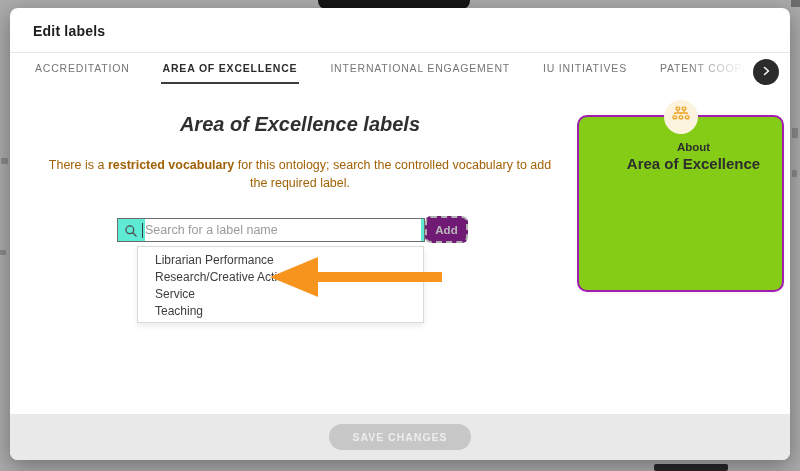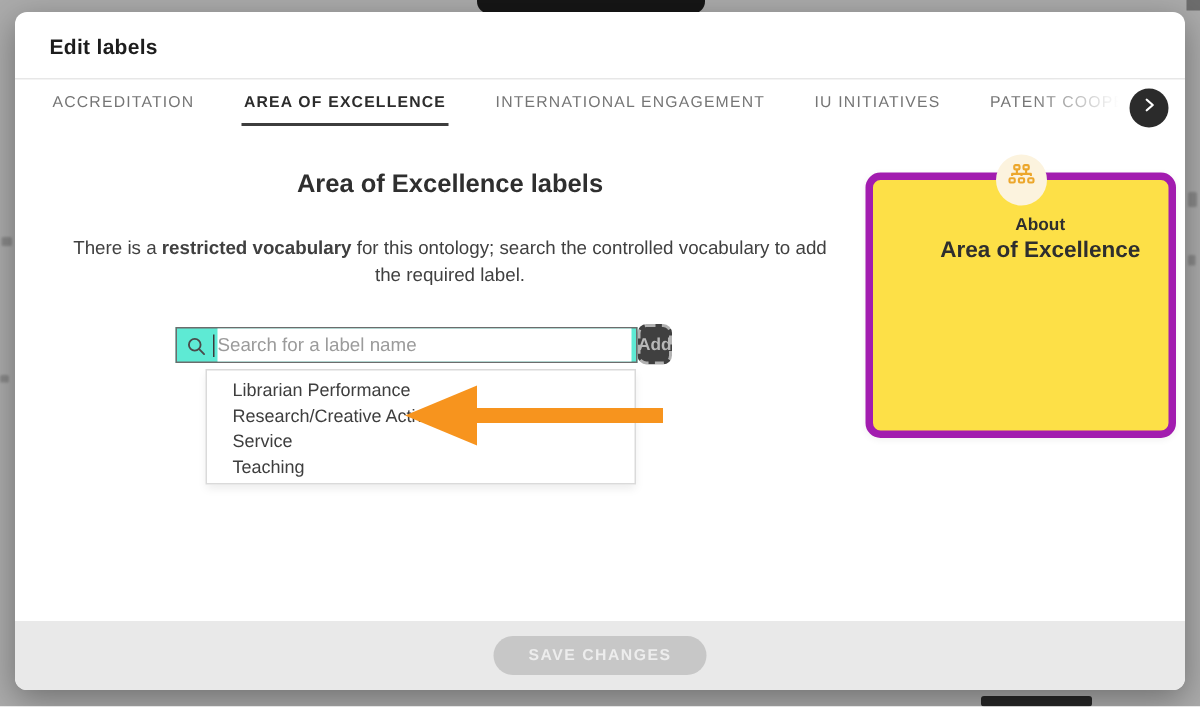--- a/index.html
+++ b/index.html
@@ -30,50 +30,50 @@
   .tab { font-size:10.5px; letter-spacing:.8px; color:#757575; display:flex; align-items:center;
          white-space:nowrap; cursor:pointer; border-bottom:2px solid transparent; padding:0 2px; }
   .tab.active { color:#2c2c2c; font-weight:bold; border-bottom:2px solid #3d3d3d; }
   .tab-fade { position:absolute; right:30px; top:45px; width:72px; height:31px;
               background:linear-gradient(to right, rgba(255,255,255,0), #ffffff 80%); pointer-events:none; }
   .tab-next { position:absolute; left:743px; top:51px; width:26px; height:26px; border-radius:50%;
               background:#2b2b2b; display:flex; align-items:center; justify-content:center; cursor:pointer; }
 
   
   .content-heading { position:absolute; left:20px; top:105px; width:540px; text-align:center;
-                     font-size:17px; font-weight:bold; color:#2f2f2f; }
+                     font-size:20px; font-weight:bold; color:#2f2f2f;font-style:italic; }
   .content-desc { position:absolute; left:35px; top:148px; width:510px; text-align:center;
-                  font-size:12.5px; line-height:18px; color:#404040; }
+                  font-size:12.5px; line-height:18px; color:#a16207; }
   .content-desc b { font-weight:bold; }
 
   .search-box { position:absolute; left:107px; top:210px; width:308px; height:24px;
                 border:1px solid #6c6c6c; background:#5eead4; }
   .search-box svg { position:absolute; left:6px; top:5px; }
   .caret { position:absolute; left:24px; top:4px; width:1px; height:15px; background:#3a3a3a; }
   .search-input { position:absolute; left:27px; top:0; width:276px; height:22px; border:none; outline:none;
                   font-family:"Liberation Sans", sans-serif; font-size:12.5px; color:#333; }
   .search-input::placeholder { color:#9b9b9b; }
 
-  .add-btn { position:absolute; left:415px; top:208px; width:23px; height:27px; background:#404040;
+  .add-btn { position:absolute; left:415px; top:208px; width:43px; height:27px; background:#701a75;
              border:2px dashed #b2b2b2; border-radius:6px; color:#b8b8b8; font-weight:bold;
              font-size:11.5px; display:flex; align-items:center; justify-content:center; }
 
   .dropdown { position:absolute; left:127px; top:238px; width:287px; height:77px; background:#fff;
               border:1px solid #dadada; box-shadow:0 3px 6px rgba(0,0,0,.08); padding-top:5px; }
   .dropdown-item { height:17px; line-height:17px; padding-left:17px; font-size:12px; color:#3e3e3e; cursor:pointer; }
 
   
   .arrow-head { position:absolute; left:260px; top:249px; width:0; height:0;
                 border-top:20px solid transparent; border-bottom:20px solid transparent;
                 border-right:48px solid #F7941E; }
   .arrow-shaft { position:absolute; left:306px; top:264px; width:126px; height:10px; background:#F7941E; }
 
   
-  .about-card { position:absolute; left:567px; top:107px; width:207px; height:177px; background:#fde047;
-                border:5px solid #a21caf; border-radius:10px; box-shadow:0 1px 5px rgba(0,0,0,.06); text-align:center;padding-left:26px; }
+  .about-card { position:absolute; left:567px; top:107px; width:207px; height:177px; background:#84cc16;
+                border:2px solid #a21caf; border-radius:10px; box-shadow:0 1px 5px rgba(0,0,0,.06); text-align:center;padding-left:26px; }
   .about-icon-circle { position:absolute; left:50%; top:-17px; transform:translateX(-50%); width:34px; height:34px;
                        border-radius:50%; background:#FCF3DE; display:flex; align-items:center; justify-content:center; }
   .about-eyebrow { margin-top:24px; font-size:11.5px; font-weight:bold; color:#2e2e2e; }
   .about-title { margin-top:2px; font-size:15px; font-weight:bold; color:#2e2e2e; }
   .about-body { margin:9px 15px 0 15px; text-align:left; font-size:12px; line-height:16.5px; color:#4e4e4e; }
 
   
   .footer { position:absolute; left:0; top:406px; width:100%; height:46px; background:#e9e9e9;
             border-radius:0 0 8px 8px; display:flex; align-items:center; justify-content:center; gap:14px; }
   .btn { height:26px; border:none; border-radius:999px; font-family:"Liberation Sans", sans-serif;

